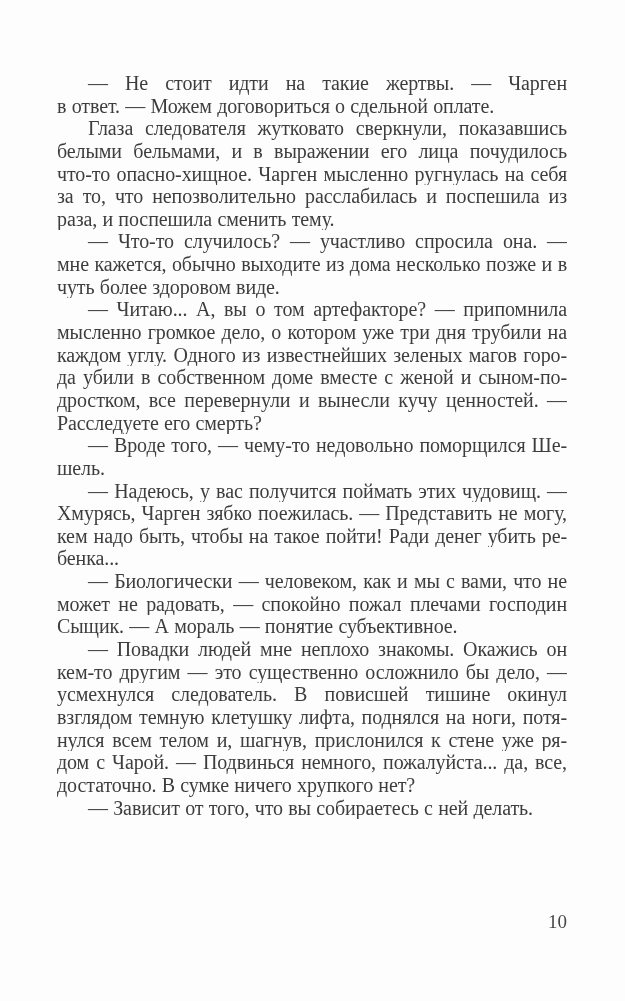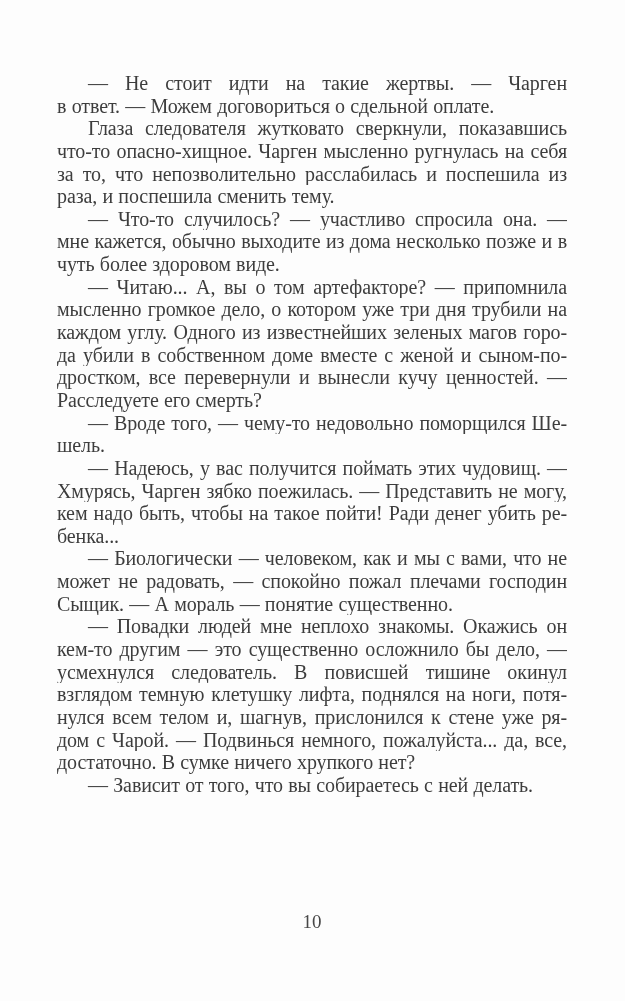--- a/index.html
+++ b/index.html
@@ -45,36 +45,37 @@
   }
   .line.para-end {
     text-align: right;
     text-align-last: left;
   }
   .page-number {
     position: absolute;
     left: 57px;
     top: 911px;
     width: 510px;
-    text-align: center;
+    text-align: right;
     font-size: 19px;
     color: #474747;
   }
 </style>
 </head>
 <body>
 
 <div class="page" style="background: rgb(253, 253, 253);">
   <div class="text-block" style="color: rgb(61, 61, 61);">
       <div class="para">
         <div class="line para-start">— Не стоит идти на такие жертвы. — Чарген рассмеялась</div>
         <div class="line para-end">в ответ. — Можем договориться о сдельной оплате.</div>
       </div>
       <div class="para">
         <div class="line para-start">Глаза следователя жутковато сверкнули, показавшись</div>
+        <div class="line">белыми бельмами, и в выражении его лица почудилось</div>
         <div class="line">что-то опасно-хищное. Чарген мысленно ругнулась на себя</div>
         <div class="line">за то, что непозволительно расслабилась и поспешила из об-</div>
         <div class="line para-end">раза, и поспешила сменить тему.</div>
       </div>
       <div class="para">
         <div class="line para-start">— Что-то случилось? — участливо спросила она. — Вы,</div>
         <div class="line">мне кажется, обычно выходите из дома несколько позже и в</div>
         <div class="line para-end">чуть более здоровом виде.</div>
       </div>
       <div class="para">
@@ -91,21 +92,21 @@
       </div>
       <div class="para">
         <div class="line para-start">— Надеюсь, у вас получится поймать этих чудовищ. —</div>
         <div class="line">Хмурясь, Чарген зябко поежилась. — Представить не могу,</div>
         <div class="line">кем надо быть, чтобы на такое пойти! Ради денег убить ре-</div>
         <div class="line para-end">бенка...</div>
       </div>
       <div class="para">
         <div class="line para-start">— Биологически — человеком, как и мы с вами, что не</div>
         <div class="line">может не радовать, — спокойно пожал плечами господин</div>
-        <div class="line para-end">Сыщик. — А мораль — понятие существенно.</div>
+        <div class="line para-end">Сыщик. — А мораль — понятие субъективное.</div>
       </div>
       <div class="para">
         <div class="line para-start">— Повадки людей мне неплохо знакомы. Окажись он</div>
         <div class="line">кем-то другим — это существенно осложнило бы дело, —</div>
         <div class="line">усмехнулся следователь. В повисшей тишине окинул</div>
         <div class="line">взглядом темную клетушку лифта, поднялся на ноги, потя-</div>
         <div class="line">нулся всем телом и, шагнув, прислонился к стене уже ря-</div>
         <div class="line">дом с Чарой. — Подвинься немного, пожалуйста... да, все,</div>
         <div class="line para-end">достаточно. В сумке ничего хрупкого нет?</div>
       </div>

